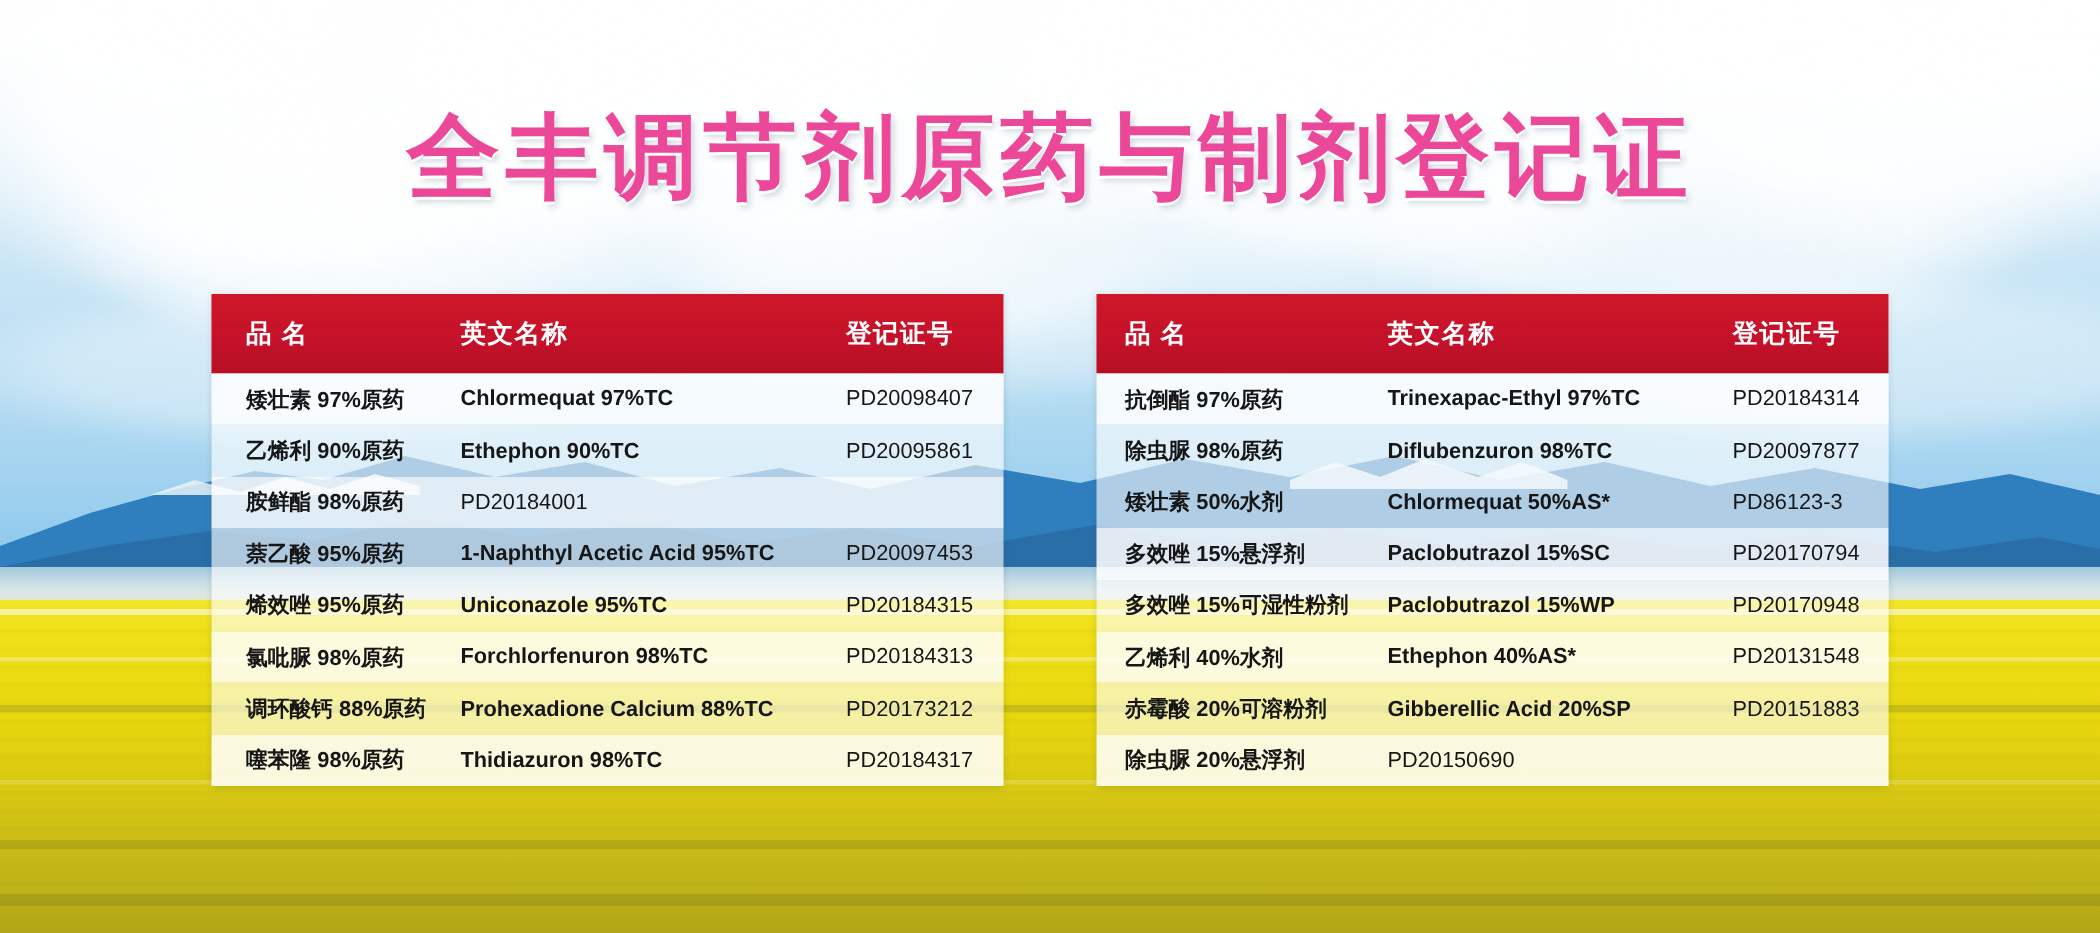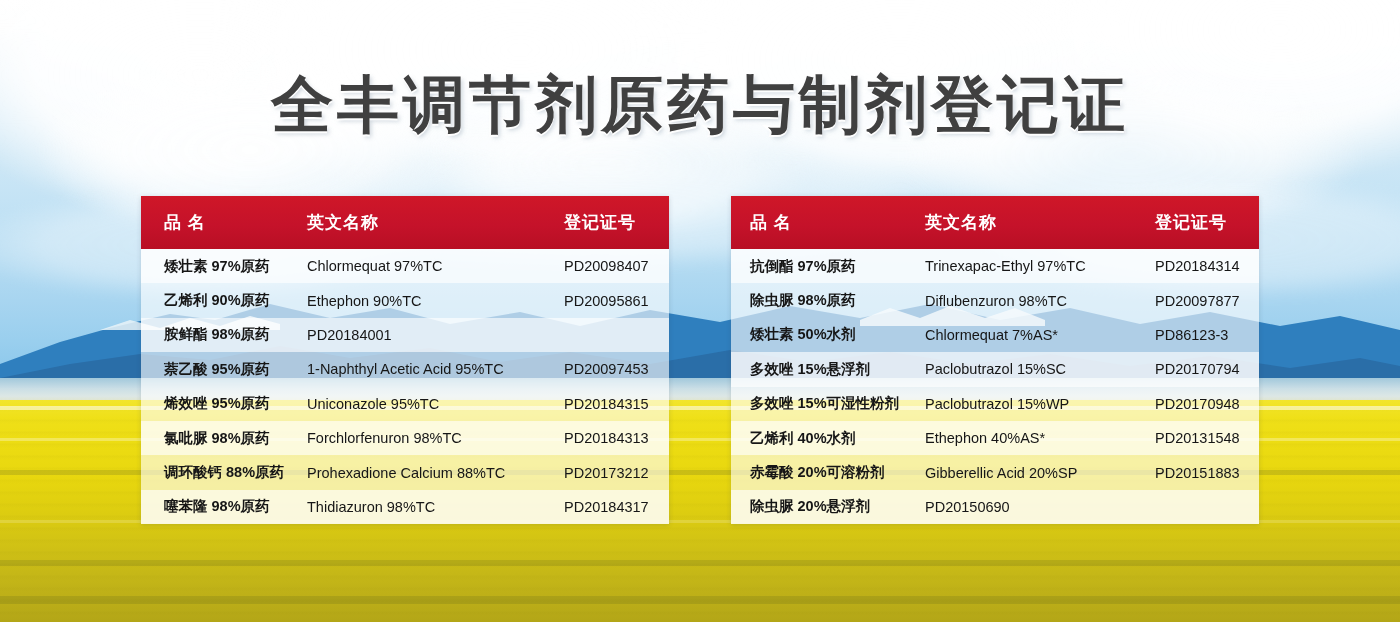--- a/index.html
+++ b/index.html
@@ -108,21 +108,21 @@
     position: absolute;
     left: 0; top: 72px; width: 1400px;
     text-align: center;
   }
   .title {
     display: inline-block;
     font-family: "DejaVu Sans", "Liberation Sans", sans-serif;
     font-size: 62px;
     font-weight: 700;
     letter-spacing: 4px;
-    color: #404040;
+    color: #ec4899;
     -webkit-text-stroke: 4px #ffffff;
     paint-order: stroke fill;
     text-shadow:
        0 2px 0 rgba(255,255,255,0.95),
        2px 3px 4px rgba(120,140,160,0.35);
     white-space: nowrap;
     line-height: 1.08;
   }
 
   
@@ -158,21 +158,21 @@
     height: 34.4px;
     font-size: 14.5px;
     color: #161616;
     box-sizing: border-box;
   }
   .trow.odd  { background: rgba(255,255,255,0.86); }
   .trow.even { background: rgba(255,255,255,0.62); }
 
   .td { box-sizing: border-box; white-space: nowrap; overflow: hidden; }
   .td.name { font-weight: 700; }
-  .td.en   { font-weight: 400; }
+  .td.en   { font-weight: 700; }
   .td.reg  { font-weight: 400; }
 
   
   #table-left .c-name { width: 166px; padding-left: 23px; }
   #table-left .c-en   { width: 257px; padding-left: 0px; }
   #table-left .c-reg  { width: 105px; padding-left: 0px; }
   #table-left .thead .c-name { padding-left: 23px; }
   #table-left .thead .c-en   { padding-left: 0px; }
   #table-left .thead .c-reg  { padding-left: 0px; }
 
@@ -285,21 +285,21 @@
           <div class="td en c-en">Trinexapac-Ethyl 97%TC</div>
           <div class="td reg c-reg">PD20184314</div>
         </div>
         <div class="trow even">
           <div class="td name c-name">除虫脲 98%原药</div>
           <div class="td en c-en">Diflubenzuron 98%TC</div>
           <div class="td reg c-reg">PD20097877</div>
         </div>
         <div class="trow even">
           <div class="td name c-name">矮壮素 50%水剂</div>
-          <div class="td en c-en">Chlormequat 7%AS*</div>
+          <div class="td en c-en">Chlormequat 50%AS*</div>
           <div class="td reg c-reg">PD86123-3</div>
         </div>
         <div class="trow odd">
           <div class="td name c-name">多效唑 15%悬浮剂</div>
           <div class="td en c-en">Paclobutrazol 15%SC</div>
           <div class="td reg c-reg">PD20170794</div>
         </div>
         <div class="trow even">
           <div class="td name c-name">多效唑 15%可湿性粉剂</div>
           <div class="td en c-en">Paclobutrazol 15%WP</div>

